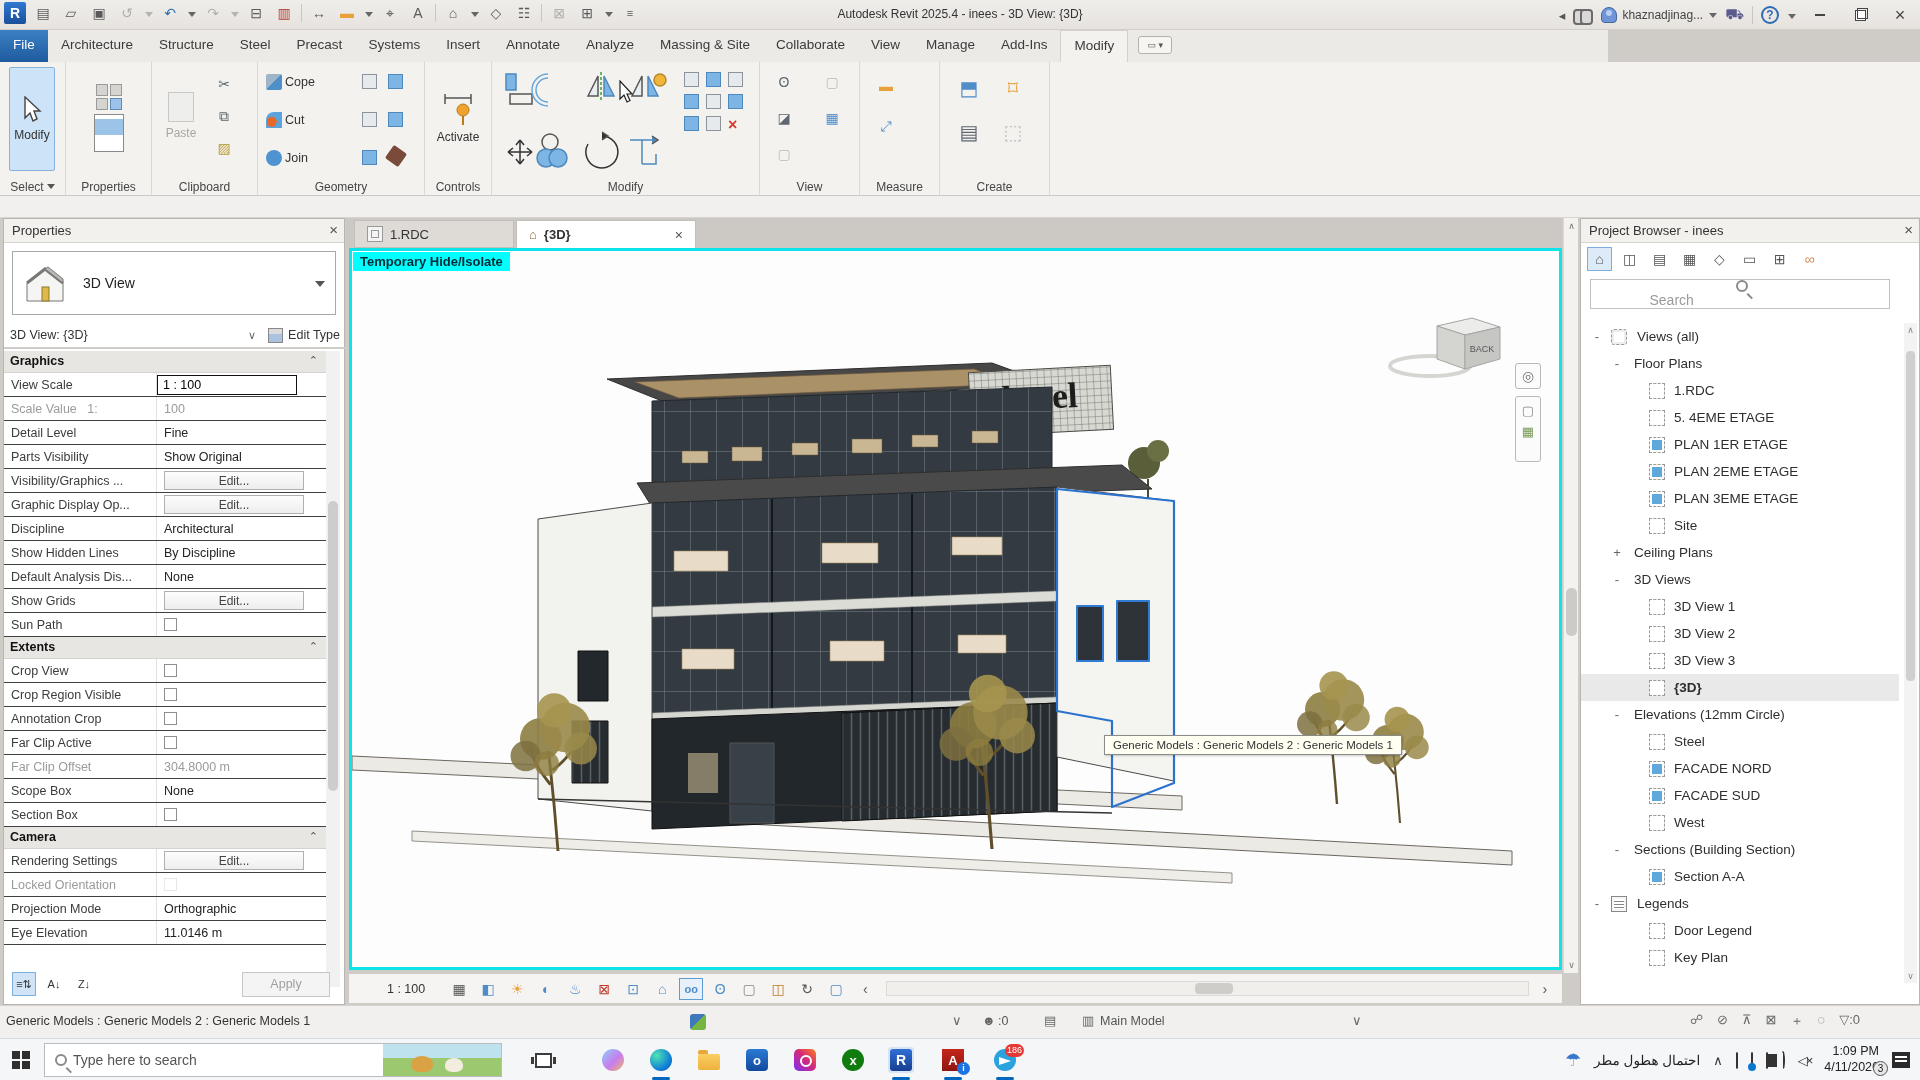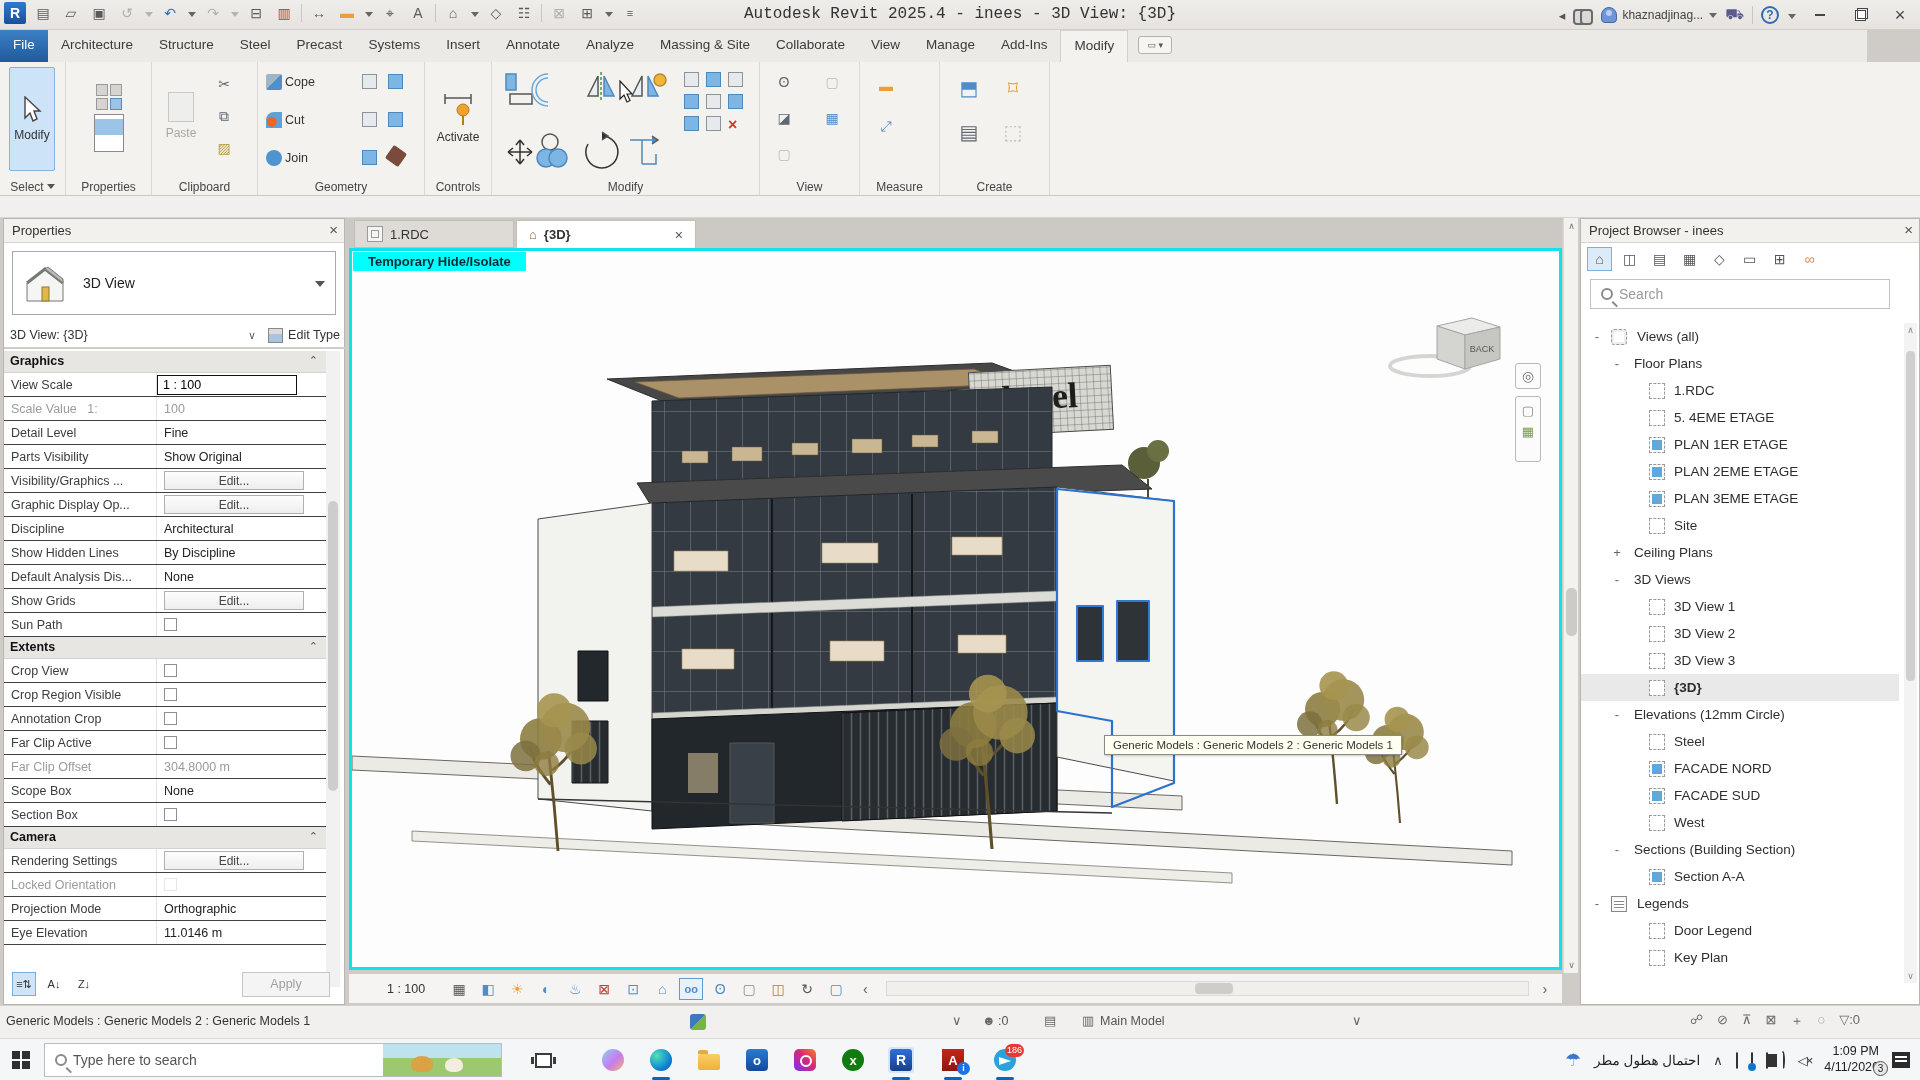--- a/index.html
+++ b/index.html
@@ -8,42 +8,42 @@
 
   
   #titlebar { position:absolute; left:0; top:0; width:1920px; height:30px; background:linear-gradient(#efedea,#e6e3df); border-bottom:1px solid #d2cfca; }
   .qat { position:absolute; left:4px; top:2px; display:flex; align-items:center; gap:6px; }
   .qicon { width:22px; height:22px; display:flex; align-items:center; justify-content:center; font-size:14px; color:#5a5a5a; }
   .rlogo { width:22px; height:22px; background:linear-gradient(#2f7ad1,#1a4f9c); color:#fff; font-weight:bold; font-size:14px; display:flex; align-items:center; justify-content:center; border-radius:2px; }
   .rlogo::after{content:"R";}
   .qdrop::after { content:""; display:inline-block; border:4px solid transparent; border-top:5px solid #666; margin-left:1px; transform:translateY(3px); }
   .qsep { width:1px; height:18px; background:#c9c6c1; }
   .dis { opacity:.4; }
-  #win-title { position:absolute; left:0; right:0; top:0; height:30px; text-align:center; line-height:28px; font-size:16px; color:#333; pointer-events:none;font-family:Liberation Mono, monospace; }
+  #win-title { position:absolute; left:0; right:0; top:0; height:30px; text-align:center; line-height:28px; font-size:12px; color:#333; pointer-events:none; }
   .tb-right { position:absolute; right:0; top:0; height:30px; display:flex; align-items:center; gap:8px; padding-right:4px; }
   .userchip { display:flex; align-items:center; gap:5px; font-size:12px; color:#444; }
   .avatar { width:16px; height:16px; border-radius:50% 50% 4px 4px; background:#6f94d8; border:1px solid #44699f; position:relative; }
   .avatar::before{content:"";position:absolute;left:4px;top:2px;width:6px;height:6px;border-radius:50%;background:#b9cdf0;}
   .binoc { width:20px; height:12px; position:relative; }
   .binoc::before,.binoc::after{content:"";position:absolute;top:0;width:9px;height:12px;border:2px solid #6a6a6a;border-radius:4px;background:#d9d9d9;}
   .binoc::after{right:0;}
   .helpq { width:18px; height:18px; border:2px solid #2d6cb5; border-radius:50%; color:#2d6cb5; font-size:12px; font-weight:bold; text-align:center; line-height:15px; }
   .helpq::after{content:"?";}
   .cart { font-size:15px; color:#5b5b8f; }
   .cart::after{content:"⛟";} 
   .winbtn { width:32px; height:26px; display:flex; align-items:center; justify-content:center; color:#444; font-size:14px; }
   .wb-min::after{content:"";width:10px;border-bottom:2px solid #444;}
   .wb-res { position:relative; }
   .wb-res::after{content:"";width:9px;height:9px;border:1.5px solid #444;background:#fff;}
   .wb-res::before{content:"";position:absolute;width:9px;height:9px;border:1.5px solid #444;transform:translate(2px,-2px);}
   .wb-close::after{content:"×";font-size:18px;}
   .backarr::after{content:"◂";color:#555;font-size:13px;}
 
   
-  #tabrow { position:absolute; left:0; top:30px; width:1867px; height:32px; background:#eceae6; }
+  #tabrow { position:absolute; left:0; top:30px; width:1608px; height:32px; background:#eceae6; }
   .rtab { float:left; height:32px; padding:0 13px; line-height:30px; font-size:13.5px; color:#3b3b3b; }
   .rtab.file { background:linear-gradient(#3c80c4,#1f5a9e); color:#fff; width:48px; text-align:center; padding:0; }
   .rtab.active { background:#f3f2ef; border:1px solid #d4d1cc; border-bottom:none; }
   .modal-toggle { float:left; margin:6px 0 0 10px; width:34px; height:18px; border:1px solid #b5b2ad; border-radius:3px; background:#f6f5f2; color:#555; font-size:9px; text-align:center; line-height:16px; }
   .modal-toggle::after{content:"▭ ▾";}
 
   
   #ribbon { position:absolute; left:0; top:62px; width:1920px; height:134px; background:#f3f2ef; border-bottom:1px solid #ccc9c4; }
   .rpanel { position:absolute; top:0; height:133px; border-right:1px solid #dcd9d4; }
   .plabel { position:absolute; bottom:1px; left:0; width:100%; text-align:center; font-size:12px; color:#454545; }
@@ -95,21 +95,21 @@
   #viewtabs { position:absolute; left:346px; top:218px; width:1216px; height:30px; background:#ccc9c4; }
   .vtab { position:absolute; top:2px; height:28px; display:flex; align-items:center; gap:7px; padding:0 12px; font-size:13px; color:#333; }
   .vtab.inactive { left:8px; width:160px; background:#dedbd6; border:1px solid #c2bfba; }
   .vtab.active { left:170px; width:180px; background:#fff; border:1px solid #c2bfba; border-bottom:none; }
   .plan-ic { width:16px; height:16px; border:1px solid #9a9a9a; background:#f4f4f4; position:relative; }
   .plan-ic::after{content:"";position:absolute;left:3px;top:3px;width:6px;height:6px;border:1px solid #9a9a9a;}
   .tab-x { margin-left:auto; color:#555; font-size:14px; }
 
   
   #canvas { position:absolute; left:349px; top:248px; width:1213px; height:722px; background:#fdfdfd; border:3px solid #0ce4ea; overflow:hidden; }
-  #banner { position:absolute; left:1px; top:1px; background:#00ffff; color:#002b36; font-weight:bold; font-size:13px; padding:2px 15px; }
+  #banner { position:absolute; left:1px; top:1px; background:#00ffff; color:#002b36; font-weight:bold; font-size:13px; padding:2px 7px; }
   #tooltip { position:absolute; left:752px; top:484px; background:#fffff2; border:1px solid #8a8a8a; font-size:11.5px; color:#333; padding:3px 8px; white-space:nowrap; box-shadow:1px 1px 2px rgba(0,0,0,.2); }
   #navbar1 { position:absolute; left:1163px; top:112px; width:26px; height:26px; background:#fbfbfb; border:1px solid #b9b9b9; border-radius:3px; color:#777; font-size:14px; text-align:center; line-height:24px; }
   #navbar1::after{content:"◎";}
   #navbar2 { position:absolute; left:1163px; top:145px; width:26px; height:66px; background:#fbfbfb; border:1px solid #b9b9b9; border-radius:3px; display:flex; flex-direction:column; align-items:center; gap:6px; padding-top:6px; font-size:13px; }
   
   #viewbar { position:absolute; left:349px; top:973px; width:1213px; height:30px; background:#f5f4f2; border-top:1px solid #cfccc8; display:flex; align-items:center; }
   #vb-scale { font-size:12.5px; color:#333; margin:0 22px 0 38px; }
   .vbi { width:24px; height:22px; margin-right:5px; display:flex; align-items:center; justify-content:center; font-size:14px; color:#4f8cc9; }
   .vbi.boxed { border:1px solid #5e9bd3; background:#e8f1fa; }
   .vbi.gray { color:#8a8a8a; }
@@ -118,21 +118,21 @@
   
   #vscroll { position:absolute; left:1563px; top:218px; width:15px; height:755px; background:#f3f2ef; border-left:1px solid #dcd9d4; }
   #vscroll .vthumb { position:absolute; left:2px; top:370px; width:11px; height:48px; background:#cdcbc7; border-radius:5px; }
   #vscroll .varr { position:absolute; left:0; width:15px; text-align:center; font-size:9px; color:#777; }
 
   
   #pb { position:absolute; left:1580px; top:218px; width:340px; height:787px; background:#fff; border:1px solid #b9b6b1; }
   #pb-tools { position:absolute; left:6px; top:28px; display:flex; gap:5px; }
   .pbt { width:25px; height:24px; border:1px solid transparent; display:flex; align-items:center; justify-content:center; font-size:14px; color:#555; }
   .pbt.on { border-color:#7ab0e0; background:#ddebf8; }
-  #pb-search { position:absolute; left:9px; top:60px; width:300px; height:30px; border:1px solid #c2c2c2; display:flex; align-items:center; }
+  #pb-search { position:absolute; left:9px; top:60px; width:300px; height:30px; border:1px solid #c2c2c2; display:flex; align-items:center;flex-direction:column; }
   .mag { width:12px; height:12px; border:2px solid #8a8a8a; border-radius:50%; margin:0 6px 0 10px; position:relative; }
   .mag::after{content:"";position:absolute;left:10px;top:11px;width:7px;height:2px;background:#8a8a8a;transform:rotate(45deg);transform-origin:0 0;}
   #pb-search input { border:none; outline:none; flex:1; font-size:14px; color:#333; font-family:"Liberation Sans",sans-serif; }
   #pb-search input::placeholder { color:#9a9a9a; }
   #tree { position:absolute; left:0; top:104px; width:318px; height:680px; font-size:13.5px; color:#2e2e2e; }
   .trow { position:relative; height:27px; display:flex; align-items:center; }
   .trow.sel { background:#e9e9e9; font-weight:bold; }
   .texp { position:absolute; font-size:13px; color:#666; width:12px; text-align:center; }
   .ti { position:absolute; width:16px; height:16px; border:1px dashed #9a9a9a; background:#fff; }
   .ti::before{content:"";position:absolute;left:2px;top:2px;right:2px;bottom:2px;background:#fff;}

